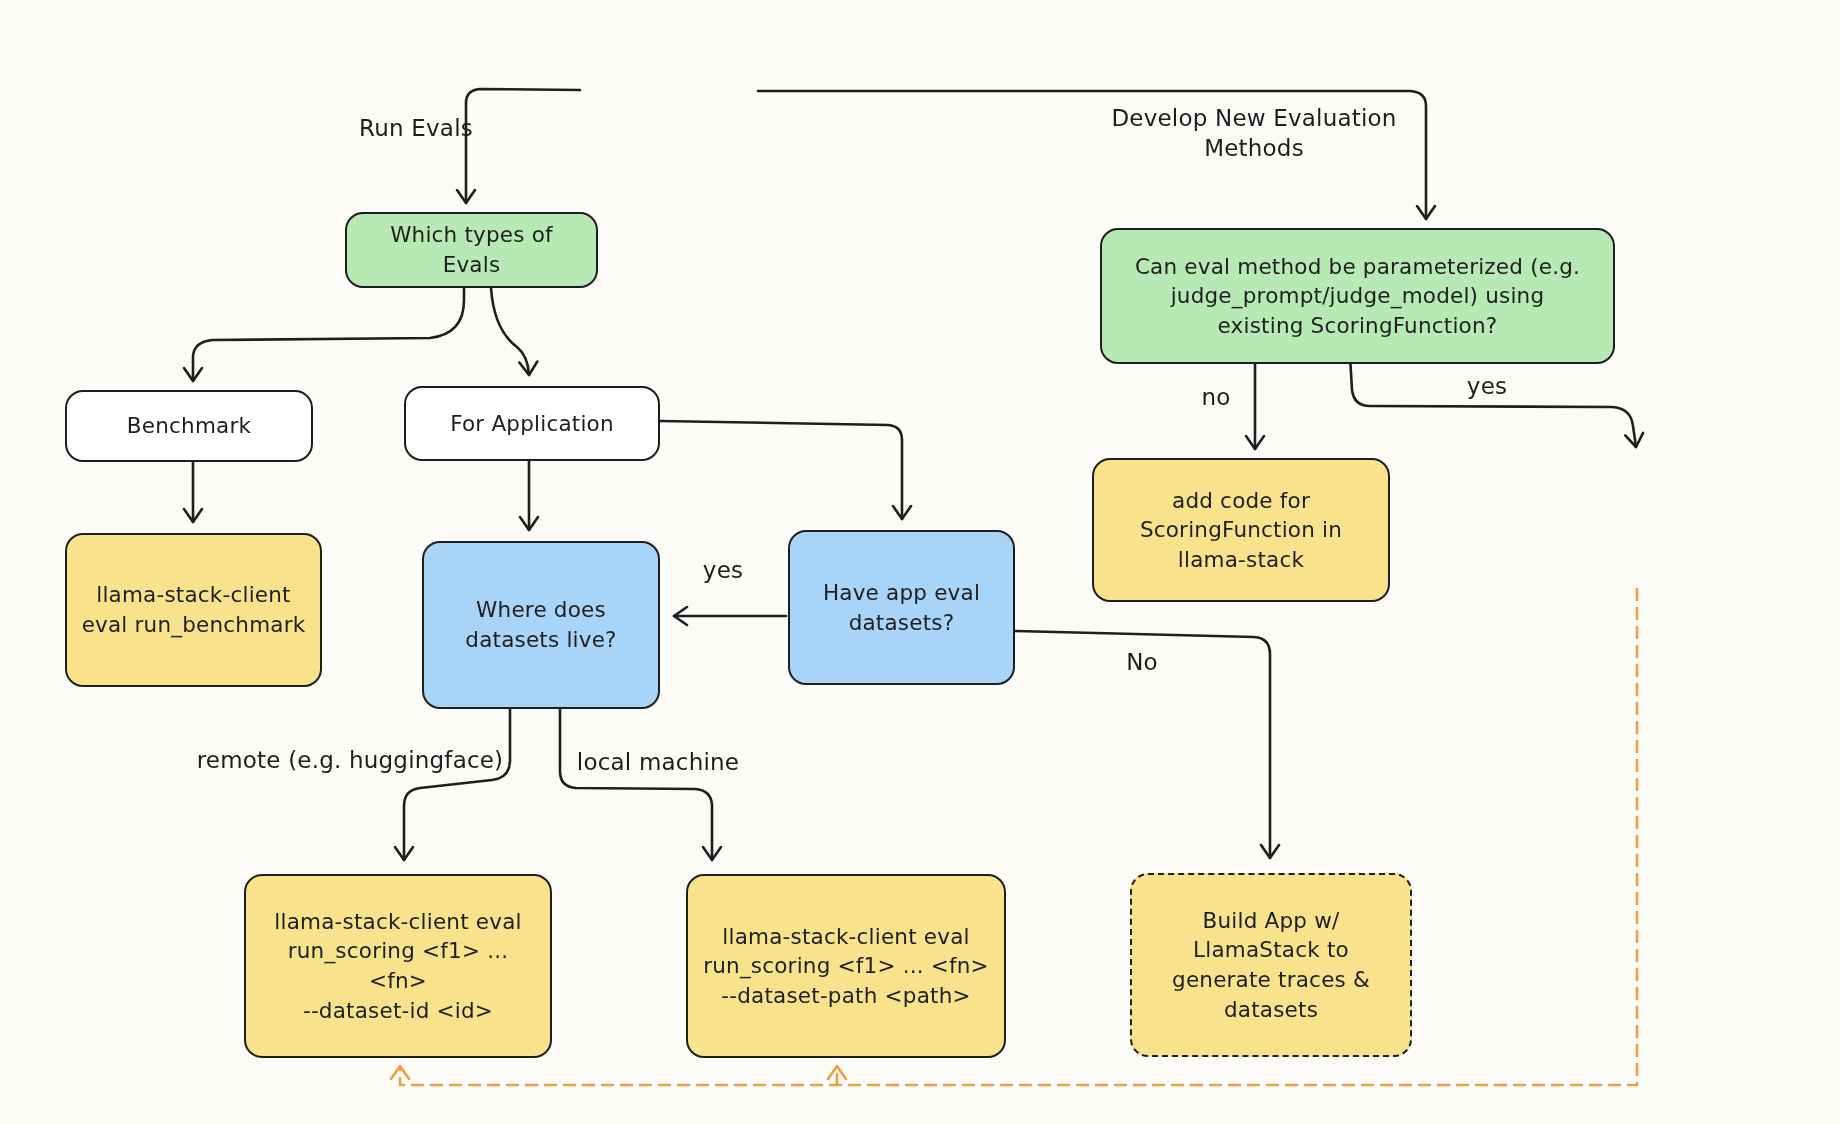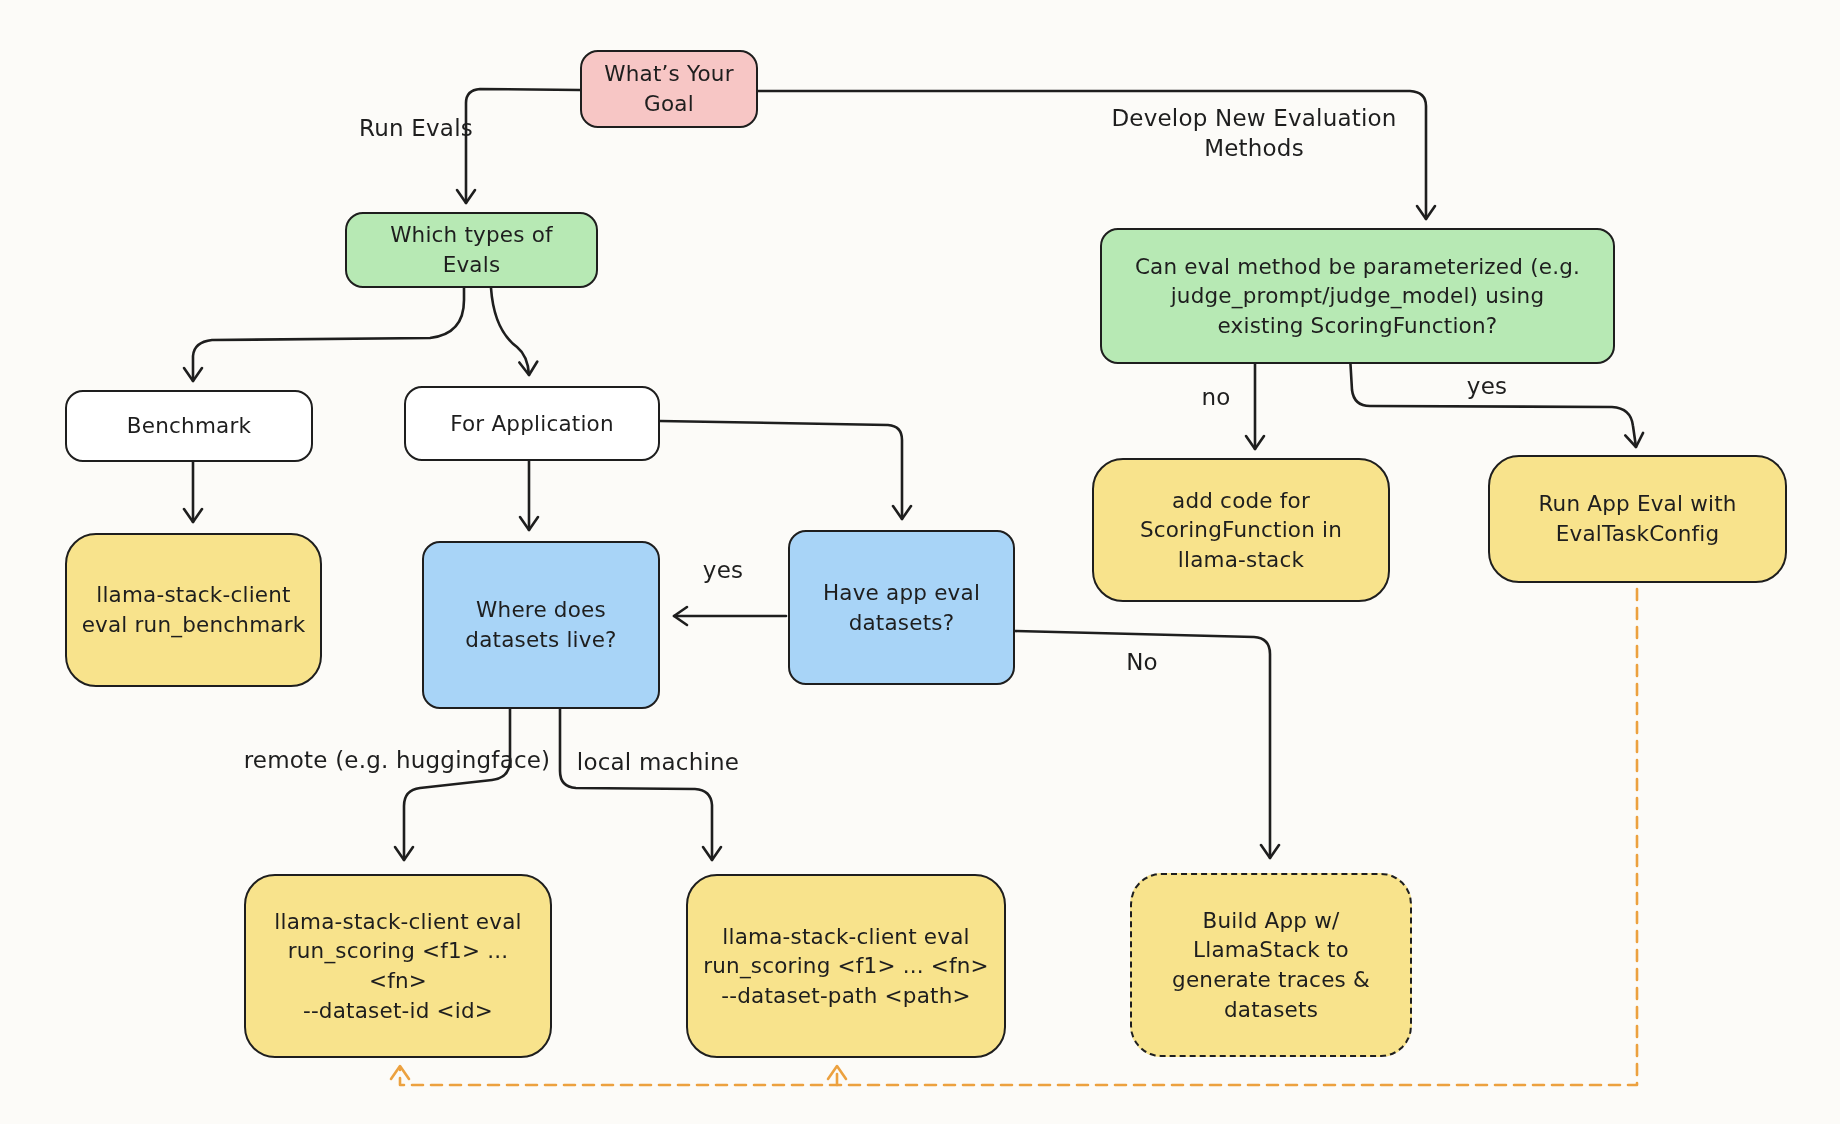--- a/index.html
+++ b/index.html
@@ -15,21 +15,21 @@
   .node{
     position:absolute;border:2.6px solid var(--stroke,#1e1e1e);border-radius:18px;
     display:flex;align-items:center;justify-content:center;text-align:center;
     font-size:21.5px;line-height:1.38;color:var(--stroke,#1e1e1e);
     white-space:pre-line;padding:4px 10px;box-sizing:border-box;letter-spacing:.2px;
   }
   .node.dashed{border-style:dashed;}
   .fill-pink{background:var(--pink,#f7c6c5);}
   .fill-green{background:var(--green,#b7e9b4);}
   .fill-blue{background:var(--blue,#a8d4f7);}
-  .fill-yellow{background:var(--yellow,#f8e38c);border-radius:31px;}
+  .fill-yellow{background:var(--yellow,#f8e38c);}
   .fill-white{background:var(--white,#ffffff);}
   .elabel{
     position:absolute;transform:translateX(-50%);font-size:23px;line-height:1.3;
     color:var(--stroke,#1e1e1e);white-space:pre-line;text-align:center;letter-spacing:.2px;
   }
 </style>
 </head>
 <body>
 
 <div class="canvas">
@@ -54,54 +54,50 @@
     <path class="edge" d="M 786 616 L 674 616" marker-end="url(#mBlack)"></path>
     <path class="edge" d="M 1015 631 L 1254 637 Q 1270 638 1270 654 L 1270 858" marker-end="url(#mBlack)"></path>
     <path class="edge" d="M 510 709 L 510 760 Q 510 778 492 780 L 420 788 Q 404 790 404 806 L 404 860" marker-end="url(#mBlack)"></path>
     <path class="edge" d="M 560 709 L 560 771 Q 560 787 576 788 L 695 789 Q 711 790 712 805 L 712 860" marker-end="url(#mBlack)"></path>
     <path class="edge" d="M 1255 356 L 1255 449" marker-end="url(#mBlack)"></path>
     <path class="edge" d="M 1350 356 L 1352 390 Q 1354 406 1370 406 L 1612 407 Q 1631 408 1633 426 L 1636 447" marker-end="url(#mBlack)"></path>
     <path class="edge orange" d="M 1637 589 L 1637 1085 L 400 1085 L 400 1068" marker-end="url(#mOrange)"></path>
     <path class="edge orange" d="M 837 1085 L 837 1068" marker-end="url(#mOrange)"></path>
   </svg>
 
-  <div class="node fill-pink" style="left:580px;top:50px;width:178px;height:78px;">What’s Your
-Goal</div>
   <div class="node fill-green" style="left:345px;top:212px;width:253px;height:76px;">Which types of
 Evals</div>
   <div class="node fill-green" style="left:1100px;top:228px;width:515px;height:136px;">Can eval method be parameterized (e.g.
 judge_prompt/judge_model) using
 existing ScoringFunction?</div>
   <div class="node fill-white" style="left:65px;top:390px;width:248px;height:72px;">Benchmark</div>
   <div class="node fill-white" style="left:404px;top:386px;width:256px;height:75px;">For Application</div>
   <div class="node fill-yellow" style="left:65px;top:533px;width:257px;height:154px;">llama-stack-client
 eval run_benchmark</div>
   <div class="node fill-blue" style="left:422px;top:541px;width:238px;height:168px;">Where does
 datasets live?</div>
   <div class="node fill-blue" style="left:788px;top:530px;width:227px;height:155px;">Have app eval
 datasets?</div>
   <div class="node fill-yellow" style="left:1092px;top:458px;width:298px;height:144px;">add code for
 ScoringFunction in
 llama-stack</div>
-  <div class="node fill-yellow" style="left:1488px;top:455px;width:299px;height:128px;">Run App Eval with
-EvalTaskConfig</div>
   <div class="node fill-yellow" style="left:244px;top:874px;width:308px;height:184px;">llama-stack-client eval
 run_scoring &lt;f1&gt; ... &lt;fn&gt;
 --dataset-id &lt;id&gt;</div>
   <div class="node fill-yellow" style="left:686px;top:874px;width:320px;height:184px;">llama-stack-client eval
 run_scoring &lt;f1&gt; ... &lt;fn&gt;
 --dataset-path &lt;path&gt;</div>
   <div class="node fill-yellow dashed" style="left:1130px;top:873px;width:282px;height:184px;">Build App w/
 LlamaStack to
 generate traces &amp;
 datasets</div>
 
   <div class="elabel" style="left:388px;top:114px;margin-left:28px;">Run Evals</div>
   <div class="elabel" style="left:1254px;top:104px;">Develop New Evaluation
 Methods</div>
   <div class="elabel" style="left:723px;top:556px;">yes</div>
   <div class="elabel" style="left:1142px;top:648px;">No</div>
   <div class="elabel" style="left:1216px;top:383px;">no</div>
   <div class="elabel" style="left:1487px;top:372px;">yes</div>
-  <div class="elabel" style="left:350px;top:746px;margin-left:47px;">remote (e.g. huggingface)</div>
+  <div class="elabel" style="left:350px;top:746px;">remote (e.g. huggingface)</div>
   <div class="elabel" style="left:658px;top:748px;">local machine</div>
 
 </div>
 
 </body></html>

